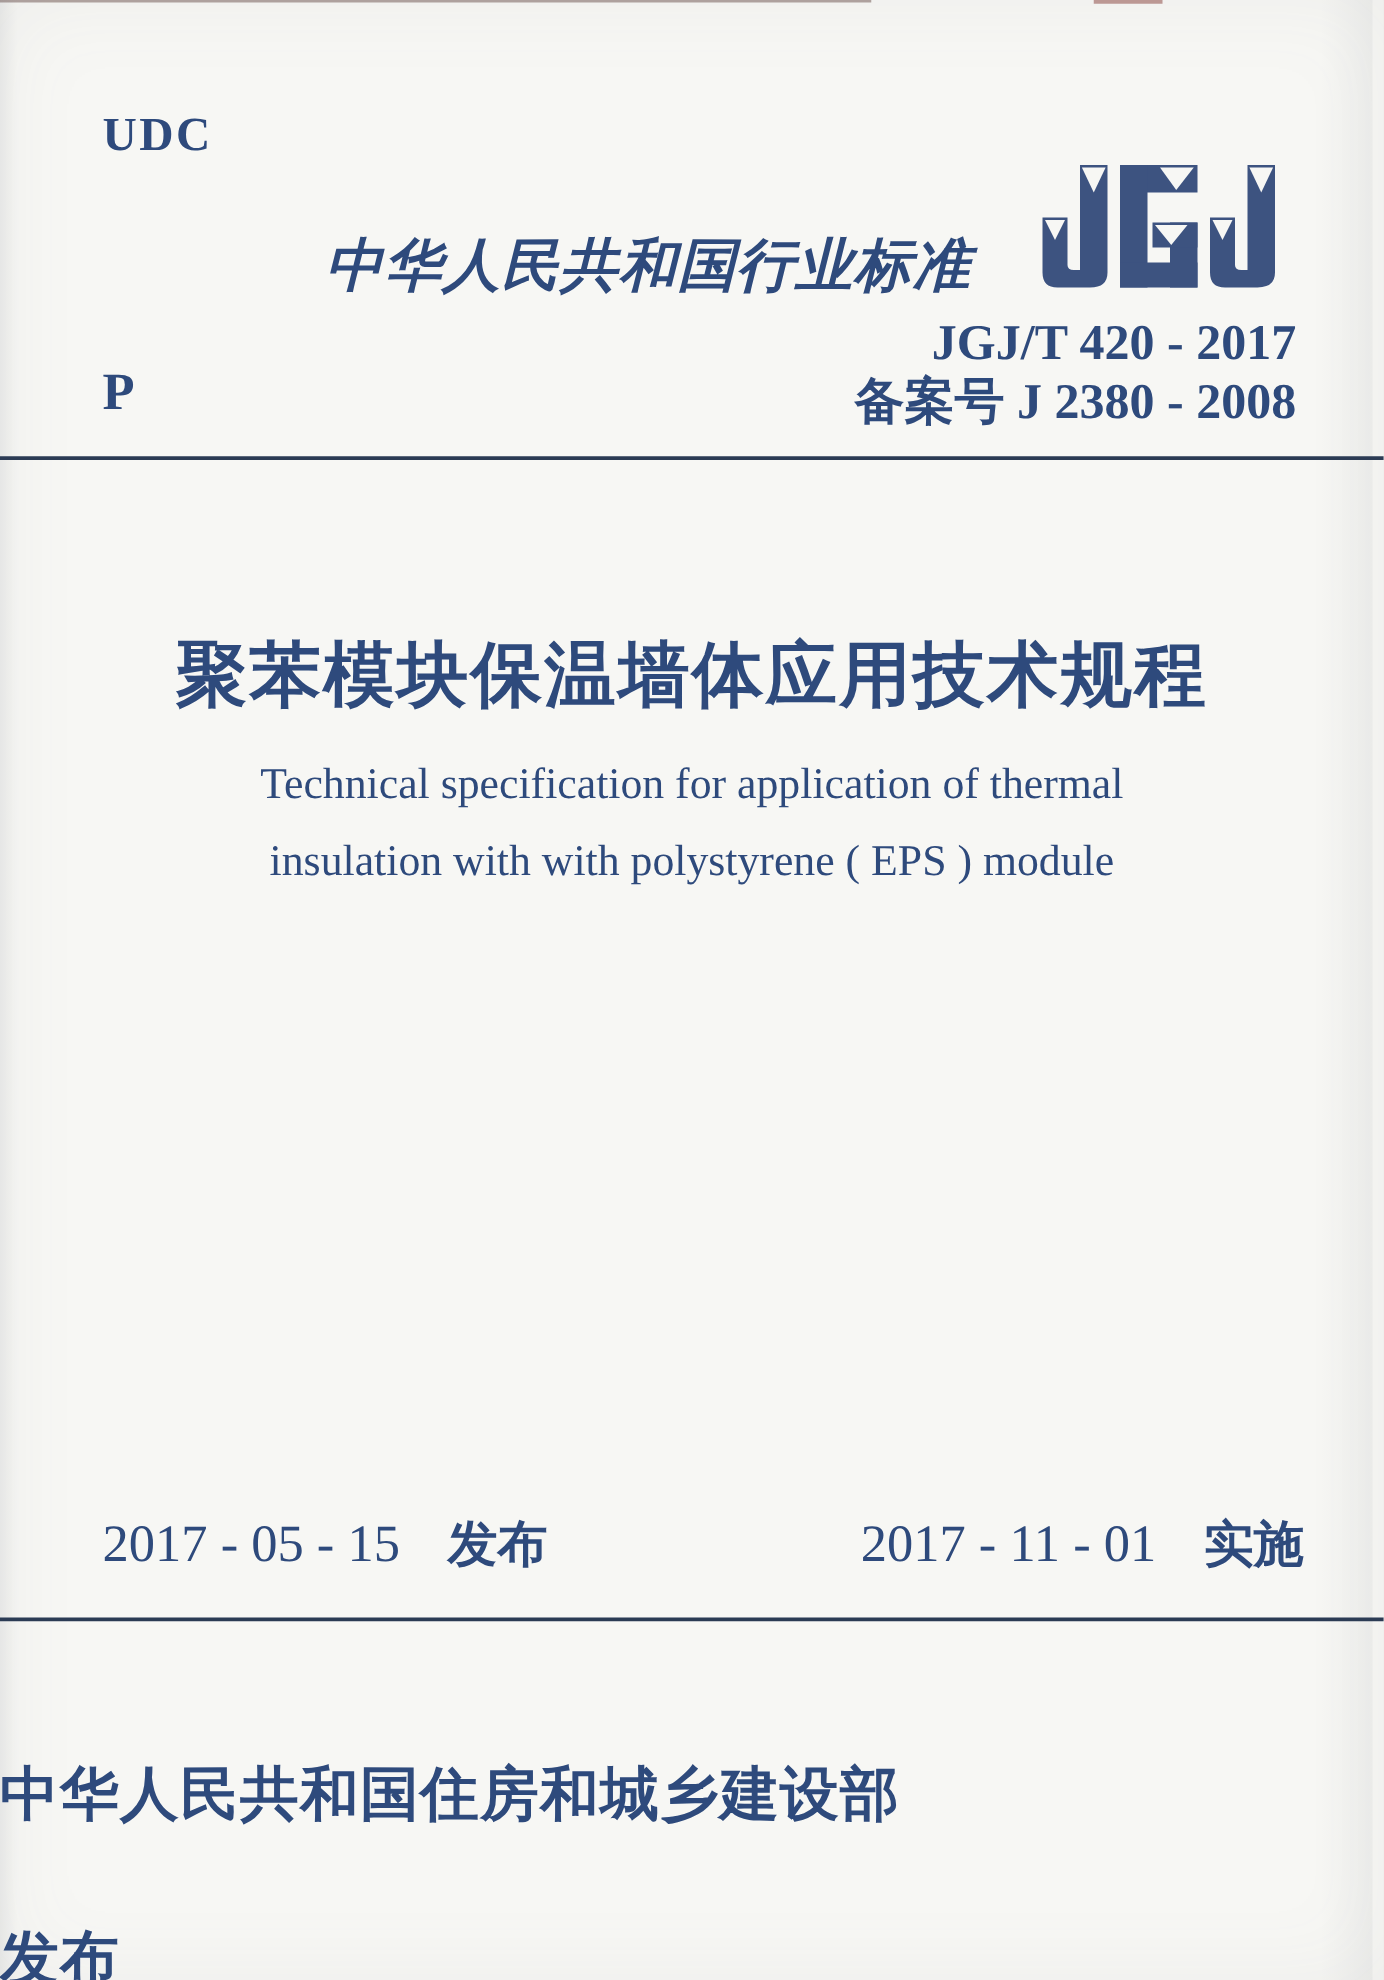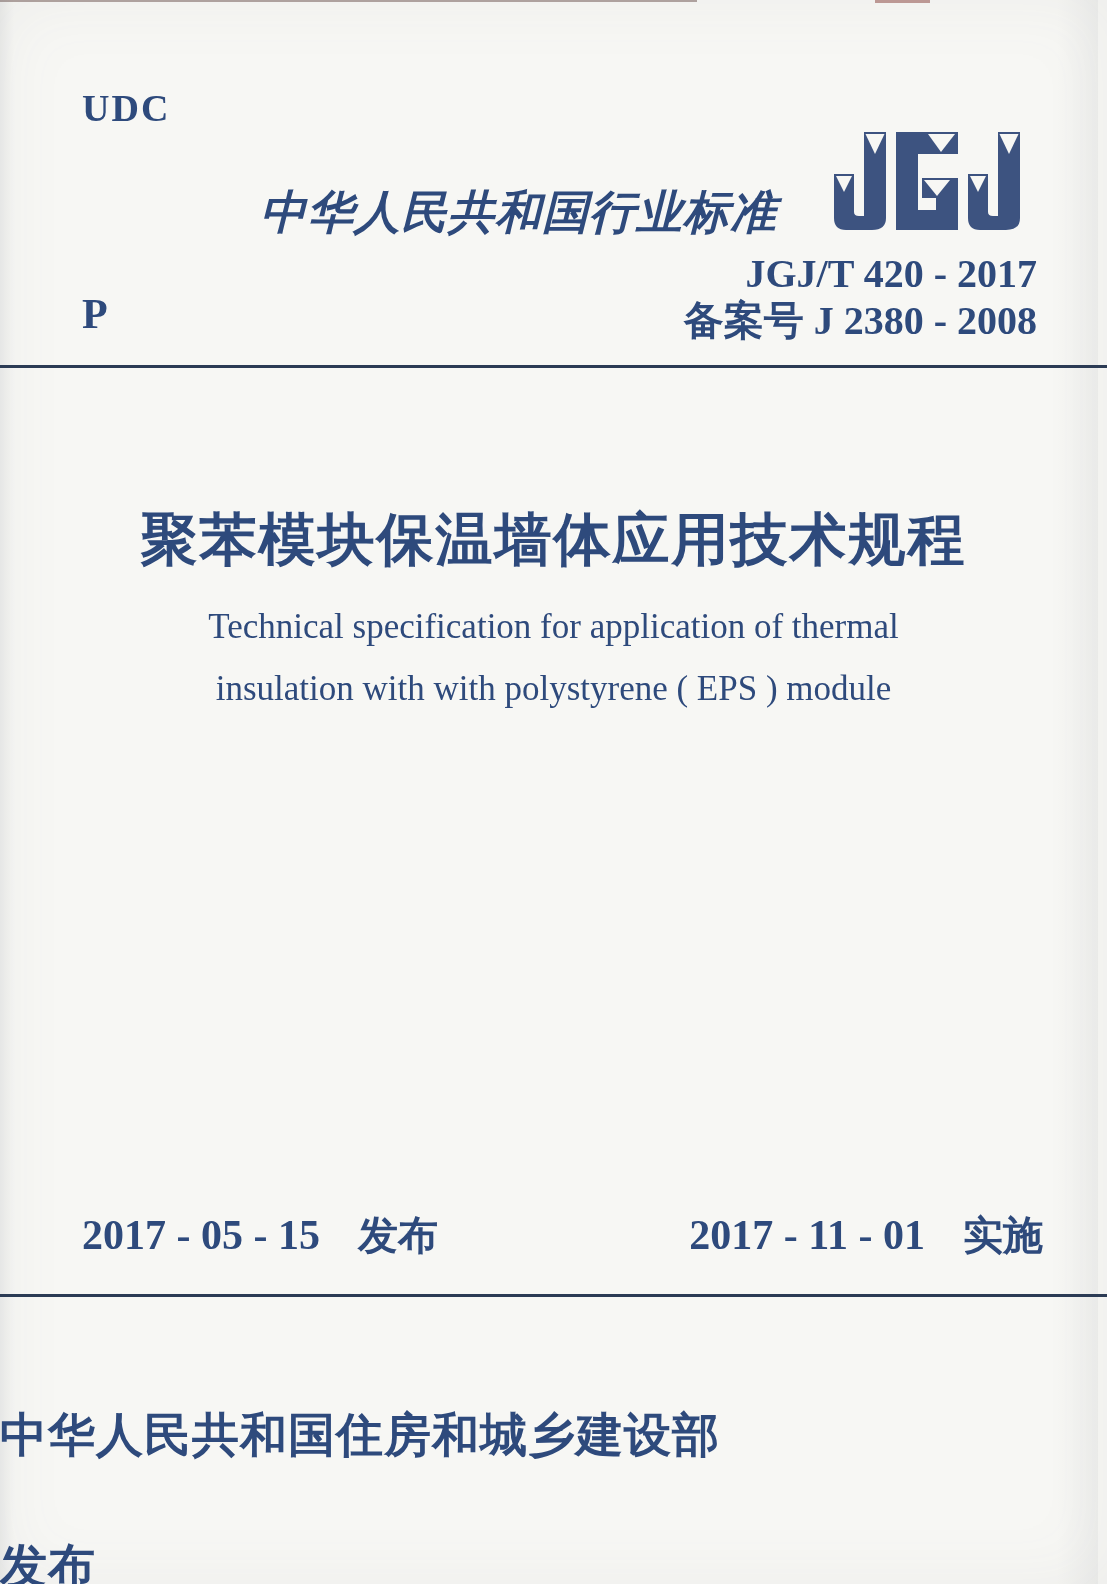--- a/index.html
+++ b/index.html
@@ -104,21 +104,21 @@
 
   .date-group {
     position: absolute; top: 1208px;
     display: flex; align-items: baseline; gap: 38px;
     white-space: nowrap;
   }
   .date-group.issue { left: 82px; }
   .date-group.impl { right: 64px; text-align: right; }
   .date-value {
     font-family: "Liberation Serif", serif;
-    font-weight: bold; font-size: 42px;
+    font-weight: normal; font-size: 42px;
   }
   .date-action {
     font-family: "Liberation Sans", sans-serif;
     font-weight: bold; font-size: 40px;
   }
 
   .publisher-row {
     position: absolute; left: 0; top: 1404px; width: 100%;
     display: flex; justify-content: center; align-items: baseline; gap: 68px;
     font-family: "Liberation Sans", sans-serif;

